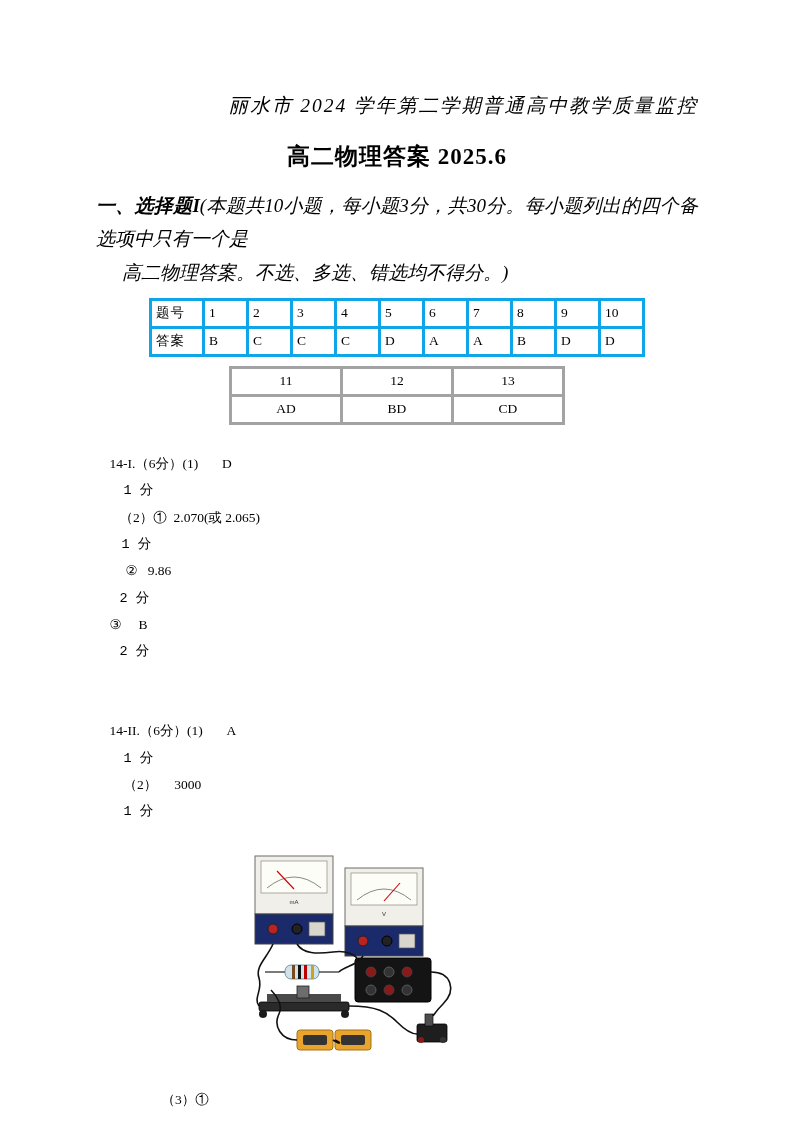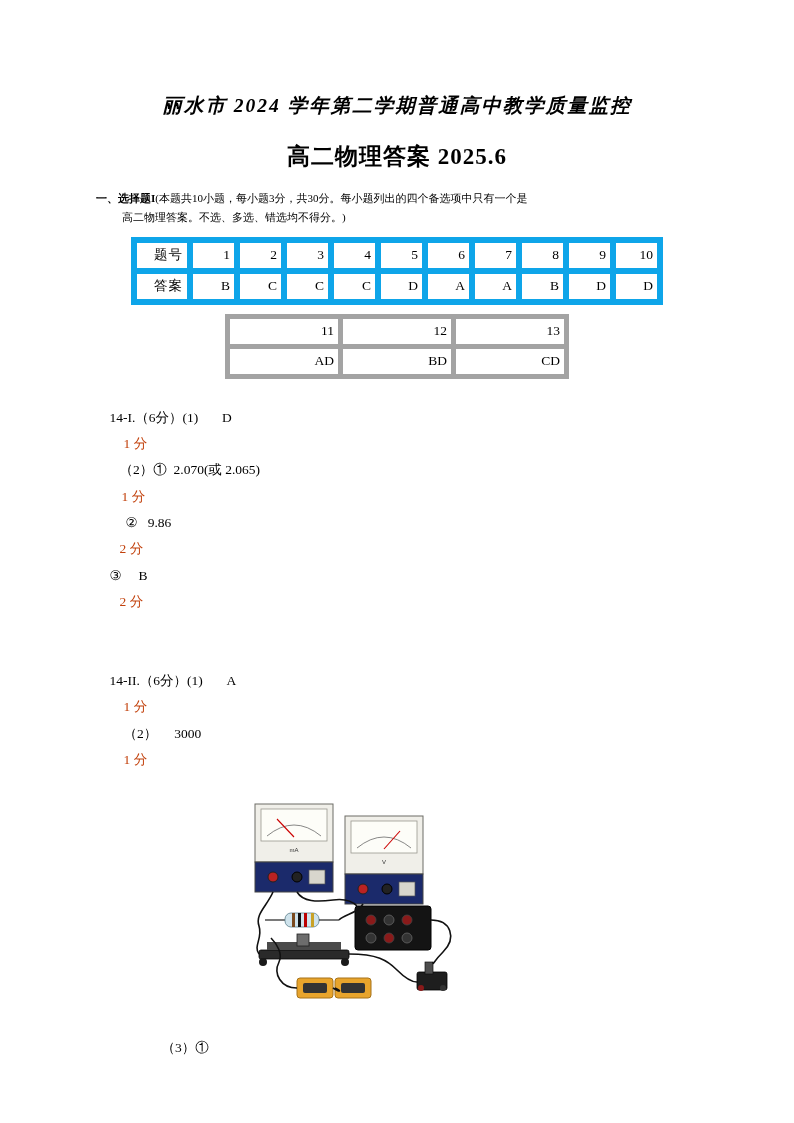--- a/index.html
+++ b/index.html
@@ -16,91 +16,93 @@
     overflow: hidden;
   }
   .page {
     position: relative;
     width: 794px;
     height: 1123px;
     box-sizing: border-box;
     padding: 0 96px;
   }
   .doc-title {
-    text-align: center;
+    text-align: right;
     font-family: "Liberation Serif", serif;
     font-size: 19.5px;
-    font-weight: bold;
+    font-weight: normal;
     letter-spacing: 2px;
     margin-top: 92px;
     font-style: italic;
   }
   .doc-subtitle {
     text-align: center;
     font-size: 23px;
     font-weight: bold;
     margin-top: 22px;
     letter-spacing: 1px;
   }
   .sect-head {
-    font-size: 11px;
+    font-size: 19px;
     margin-top: 17px;
     line-height: 1.75;
     text-align: justify;
+    font-style: italic;
   }
   .sect-head .bold {
     font-weight: bold;
   }
   .indent {
     display: block;
     text-indent: 26px;
   }
   table.answers {
     border-collapse: collapse;
     margin: 9px auto 0 auto;
   }
   table.answers td {
-    border: 6px solid #0ea5e9;
-    text-align: right;
+    border: 3px solid #0ea5e9;
+    text-align: left;
     vertical-align: middle;
     font-size: 13.5px;
     height: 25px;
     min-width: 33px;
     padding: 0 4px;
   }
   table.answers td.label {
     min-width: 42px;
     letter-spacing: 1px;
   }
   table.answers2 {
     border-collapse: collapse;
     margin: 9px auto 0 auto;
   }
   table.answers2 td {
-    border: 5px solid #a3a3a3;
-    text-align: right;
+    border: 3px solid #a3a3a3;
+    text-align: center;
     vertical-align: middle;
     font-size: 13.5px;
     height: 25px;
     width: 100px;
     padding: 0 4px;
   }
   .sect3-title {
     font-size: 13.5px;
     margin-top: 14px;
     font-weight: bold;
   }
   .sect3-title .nrm { font-weight: normal; }
   .line {
     font-size: 13.5px;
     line-height: 1.95;
     white-space: pre-wrap;
   }
   .red {
-    color: #c2410c;
+    color: #000000;
+    font-family: Liberation Mono, monospace;
   }
   .fig-wrap {
     text-align: center;
     margin-top: 2px;
   }
   .sp { display:inline-block; }
 </style>
 </head>
 <body>
 

